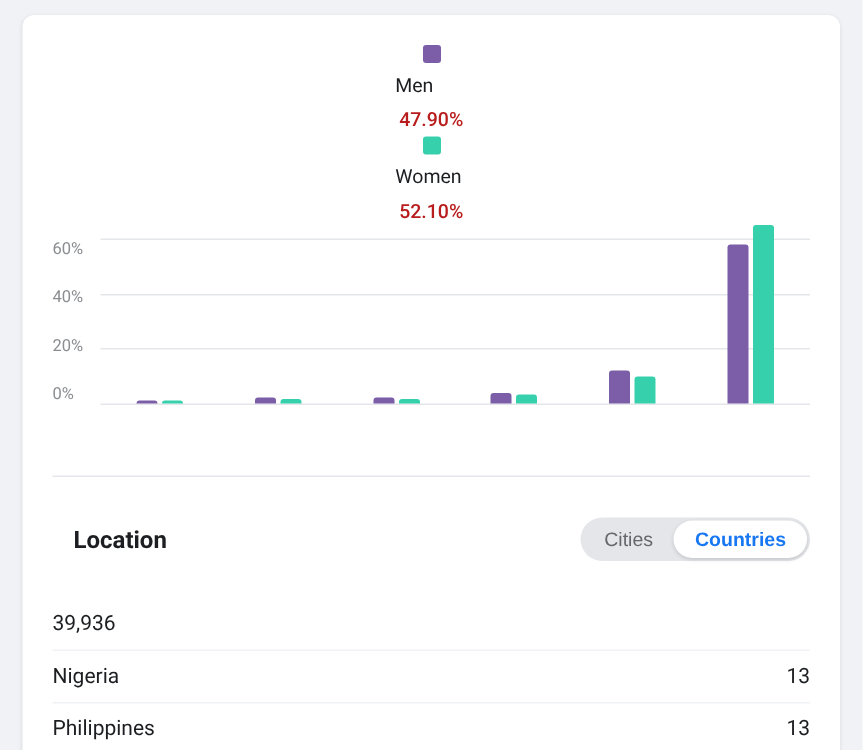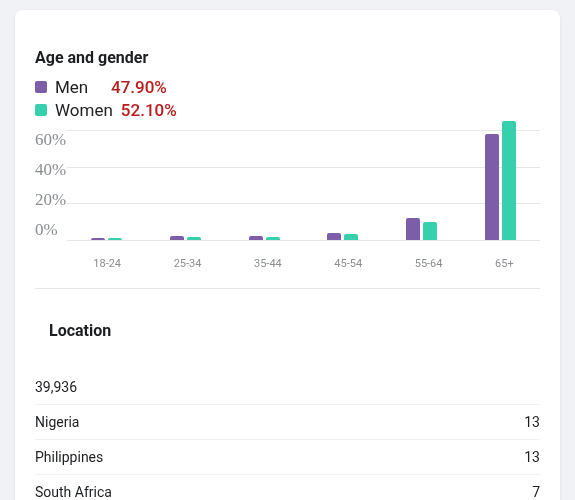--- a/index.html
+++ b/index.html
@@ -62,22 +62,23 @@
     .legend {
       display: flex;
       flex-direction: column;
       gap: 3px;
       margin-bottom: 10px;
     }
     .legend-item {
       display: flex;
       align-items: center;
       gap: 8px;
-      font-size: 17px;
-      color: #1c1e21;
+      font-size: 13px;
+      color: #1c1e21;
+      flex-direction: column;
     }
     .legend-dot {
       width: 12px;
       height: 12px;
       border-radius: 2px;
       flex-shrink: 0;
     }
     .legend-label {
       min-width: 48px;
     }
@@ -93,23 +94,22 @@
     .y-axis {
       position: absolute;
       left: 0;
       top: 0;
       height: 110px;
       display: flex;
       flex-direction: column;
       justify-content: space-between;
     }
     .y-label {
-      font-size: 17px;
+      font-size: 11px;
       color: #8a8d91;
-      font-family: Liberation Serif, serif;
     }
     .chart-area {
       position: absolute;
       left: 32px;
       top: 0;
       right: 0;
       height: 110px;
     }
     .grid-lines {
       position: absolute;
@@ -201,21 +201,20 @@
       font-weight: 400;
       text-align: right;
     }
   </style>
 </head>
 <body>
 
 <div class="card">
 
 
-  <div class="section-title">Age and gender</div>
 
   <div class="legend">
     <div class="legend-item">
       <div class="legend-dot bar-men"></div>
       <span class="legend-label">Men</span>
       <span class="legend-value">47.90%</span>
     </div>
     <div class="legend-item">
       <div class="legend-dot bar-women"></div>
       <span class="legend-label">Women</span>
@@ -258,34 +257,30 @@
           <div class="bar-group">
             <div class="bar bar-men" style="height: 22px;"></div>
             <div class="bar bar-women" style="height: 18px;"></div>
           </div>
           <div class="bar-group">
             <div class="bar bar-men" style="height: 106px;"></div>
             <div class="bar bar-women" style="height: 119px;"></div>
           </div>
         </div>
     </div>
-    <div style="position:absolute; bottom:0; left:32px; right:0; display:flex; justify-content:space-around;">
-      <span class="x-label">18-24</span>
-      <span class="x-label">25-34</span>
-      <span class="x-label">35-44</span>
-      <span class="x-label">45-54</span>
-      <span class="x-label">55-64</span>
-      <span class="x-label">65+</span>
-    </div>
   </div>
 
   <div class="divider"></div>
 
   <div class="location-header">
     <div class="section-title" style="margin:14px;">Location</div>
+    <div class="tab-group">
+      <button class="tab">Cities</button>
+      <button class="tab active">Countries</button>
+    </div>
   </div>
 
   <div id="countries-list">
       <div class="country-row">
         <span class="country-count">39,936</span>
       </div>
       <div class="country-row">
         <span>Nigeria</span>
         <span class="country-count">13</span>
       </div>

